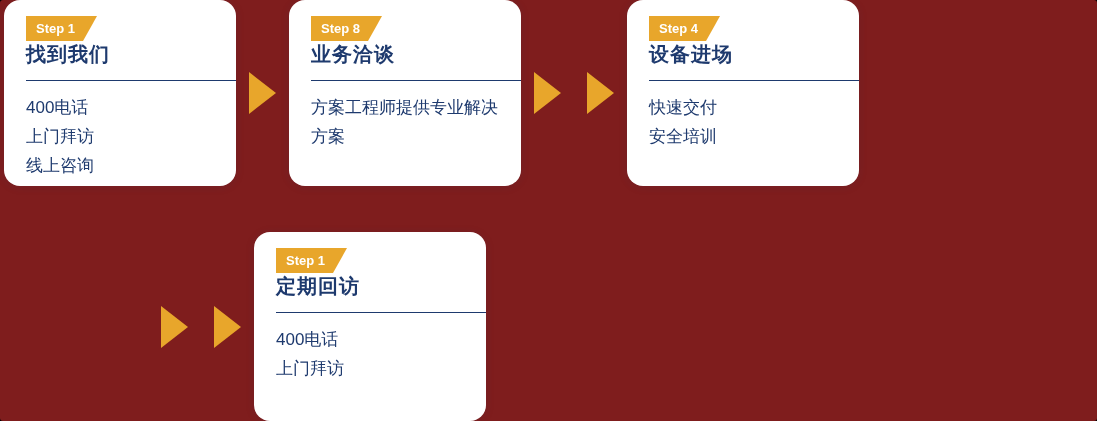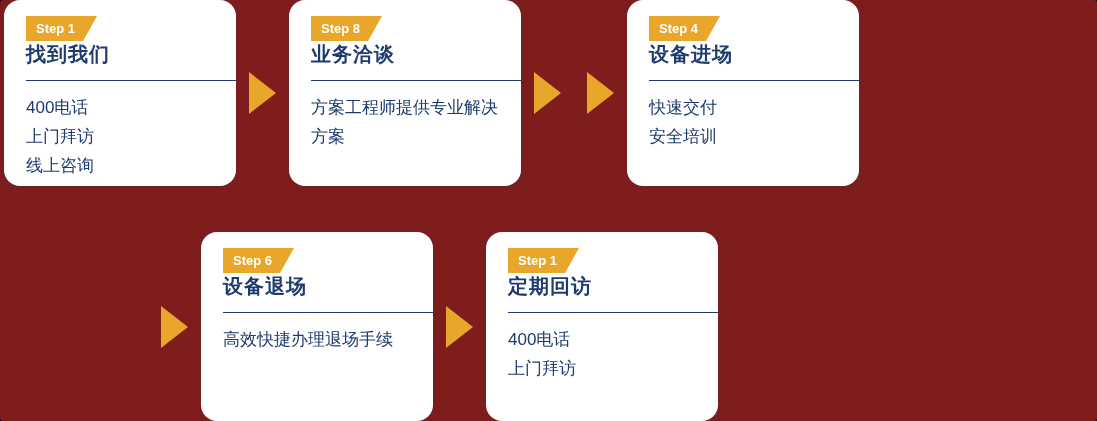--- a/index.html
+++ b/index.html
@@ -108,26 +108,20 @@
       <div class="line">安全培训</div>
     </div>
 
   </div>
 
   <div class="row row2">
 
 
     <div class="arrow"></div>
 
-    <div class="card">
-      <span class="badge">Step 6</span>
-      <div class="title">设备退场</div>
-      <div class="divider"></div>
-      <div class="line">高效快捷办理退场手续</div>
-    </div>
 
     <div class="arrow"></div>
 
     <div class="card">
       <span class="badge">Step 1</span>
       <div class="title">定期回访</div>
       <div class="divider"></div>
       <div class="line">400电话</div>
       <div class="line">上门拜访</div>
     </div>

